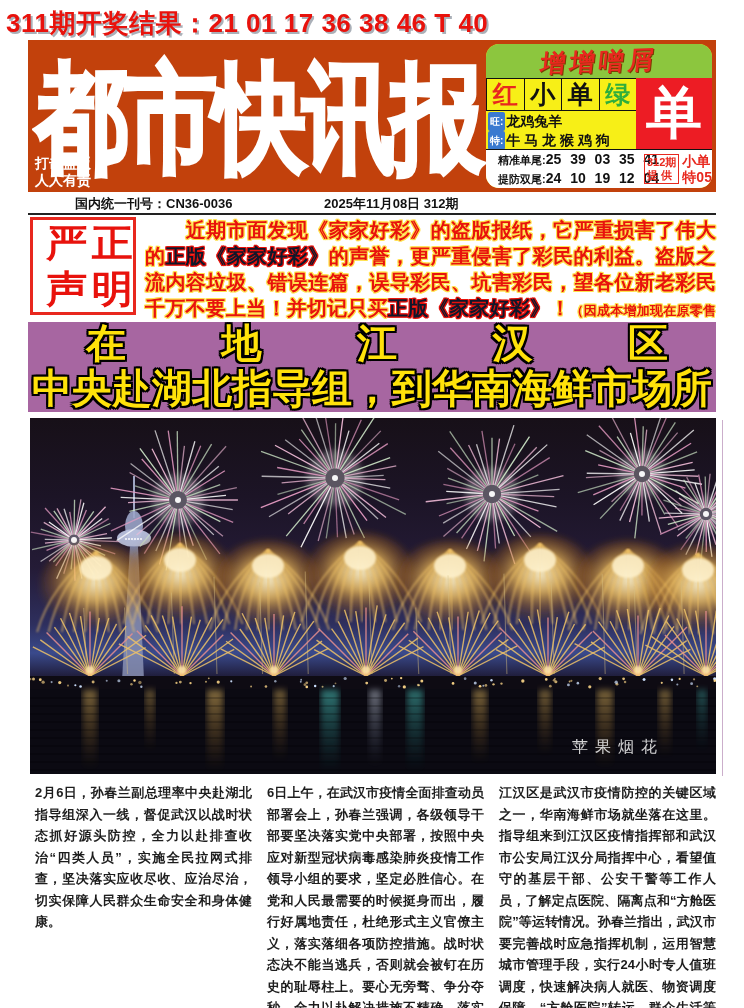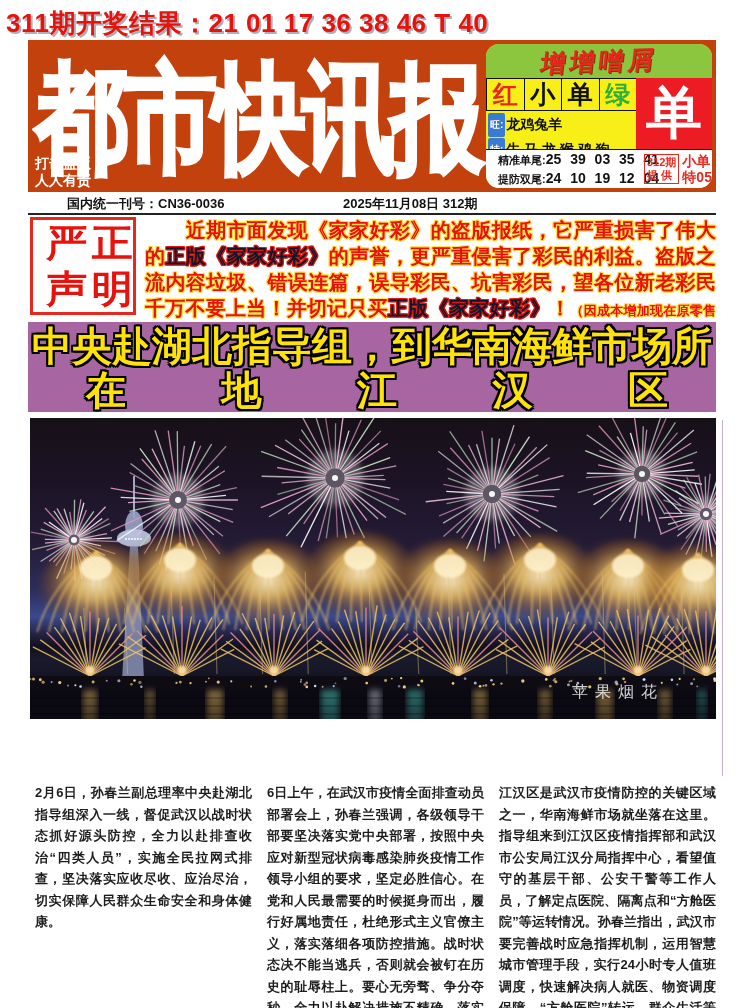--- a/index.html
+++ b/index.html
@@ -23,40 +23,40 @@
   .panel{position:absolute;right:4px;top:4px;width:226px;height:144px;border-radius:13px;
          overflow:hidden;background:#f7ef17;display:flex;flex-direction:column;}
   .panel-header{height:37px;background:#8cc63e;display:flex;align-items:center;justify-content:center;}
   .panel-header span{color:#e8281e;font-size:25px;font-weight:900;letter-spacing:4px;
                      transform:skewX(-8deg) rotate(-2deg);text-shadow:1px 1px 0 #7a3d00;}
   .panel-mid{height:71px;display:flex;}
   .cells-zone{width:150px;display:flex;flex-direction:column;}
   .cells-row{display:flex;height:33px;}
   .cell{flex:1;border:1px solid #111;margin-right:-1px;display:flex;align-items:center;
         justify-content:center;font-size:25px;font-weight:900;background:#f7ef17;}
-  .zodiac{flex:1;padding:1px 0 0 2px;font-size:14px;font-weight:800;color:#111;line-height:24px;
+  .zodiac{flex:1;padding:1px 0 0 2px;font-size:14px;font-weight:800;color:#111;line-height:19px;
           white-space:nowrap;}
   .badge{display:inline-block;background:#3a7ad0;color:#fff;font-size:10px;font-weight:700;
          padding:0 2px;border-radius:2px;margin-right:1px;vertical-align:1px;}
   .dan-box{flex:1;background:#ed1c24;color:#fff;display:flex;align-items:center;
            justify-content:center;font-size:56px;font-weight:900;}
   .panel-bottom{flex:1;background:#fff;border-top:1px solid #111;display:flex;
                 align-items:center;padding:0 12px;}
   .num-rows{width:146px;line-height:17px;white-space:nowrap;color:#111;}
   .num-label{font-size:11px;font-weight:900;}
   .num-vals{font-size:14px;font-weight:800;word-spacing:5px;}
   .issue-box{border:1px solid #e8281e;color:#e8281e;font-size:11px;font-weight:800;
              line-height:13px;padding:1px 2px;text-align:left;margin-right:3px;white-space:nowrap;}
   .issue-tip{color:#e8281e;font-size:14px;font-weight:800;line-height:16px;white-space:nowrap;}
 
   
   .infobar{position:absolute;left:28px;top:192px;width:688px;height:21px;
            border-bottom:2px solid #222;font-size:13px;font-weight:700;color:#111;}
-  .issn{position:absolute;left:39px;top:3px;}
-  .date-issue{position:absolute;left:315px;top:3px;}
+  .issn{position:absolute;left:47px;top:3px;}
+  .date-issue{position:absolute;left:296px;top:3px;}
 
   
   .statement{position:absolute;left:30px;top:217px;width:686px;height:100px;display:flex;}
   .stamp{width:100px;height:92px;border:3px solid #e8281e;text-align:right;flex:none;}
   .stamp div{font-size:38px;font-weight:900;color:#e8120c;line-height:46px;letter-spacing:4px;
              transform:scaleX(1.08);}
   .sbody{flex:1;padding-left:9px;font-size:20px;font-weight:900;line-height:26px;
          color:#e8120c;text-align:justify;}
   .sbody .red{color:#e8120c;
      text-shadow:1px 0 0 #ffe14d,-1px 0 0 #ffe14d,0 1px 0 #ffe14d,0 -1px 0 #ffe14d,
@@ -70,21 +70,21 @@
   .headline{position:absolute;left:28px;top:322px;width:688px;height:90px;background:#a766a1;
             color:#ffe20a;font-weight:900;overflow:hidden;}
   .hl{-webkit-text-stroke:0px;white-space:nowrap;
       text-shadow:2px 0 0 #000,-2px 0 0 #000,0 2px 0 #000,0 -2px 0 #000,
                   2px 2px 0 #000,-2px -2px 0 #000,2px -2px 0 #000,-2px 2px 0 #000;}
   .hl1{font-size:40px;line-height:46px;text-align:center;letter-spacing:0px;margin-top:1px;}
   .hl2{font-size:40px;line-height:42px;text-align:justify;text-align-last:justify;
        padding:0 48px 0 58px;white-space:normal;letter-spacing:normal;}
 
   
-  .photo{position:absolute;left:30px;top:418px;width:686px;height:301px;overflow:hidden;
+  .photo{position:absolute;left:30px;top:418px;width:686px;height:356px;overflow:hidden;
          background:linear-gradient(#171018 0%,#1c1426 22%,#241b36 42%,#2e2f5e 58%,
                      #3a4a8c 66%,#222142 72%,#12101e 76%,#191a2c 80%,#090810 100%);}
   .photo-caption{position:absolute;right:52px;bottom:16px;color:#eee;font-size:16px;
                  letter-spacing:7px;opacity:.88;font-family:"Liberation Serif",serif;}
   .edge-line{position:absolute;left:722px;top:420px;width:1px;height:356px;background:#cbaecb;}
 
   
   .articles{position:absolute;left:35px;top:782px;width:682px;display:flex;gap:15px;}
   .col{width:217px;font-size:13px;line-height:21.5px;font-weight:700;color:#1d1d1d;
        text-align:justify;}
@@ -148,22 +148,22 @@
     <div class="stamp">
       <div>严正</div>
       <div>声明</div>
     </div>
     <div class="sbody">
       <span class="red">　　近期市面发现《家家好彩》的盗版报纸，它严重损害了伟大的</span><span class="em">正版《家家好彩》</span><span class="red">的声誉，更严重侵害了彩民的利益。盗版之流内容垃圾、错误连篇，误导彩民、坑害彩民，望各位新老彩民千万不要上当！并切记只买</span><span class="em">正版《家家好彩》</span><span class="red">！</span><span class="red small">（因成本增加现在原零售价基础上加0.5毛）</span>
     </div>
   </div>
 
   <div class="headline">
+    <div class="hl hl2">在地江汉区</div>
     <div class="hl hl1">中央赴湖北指导组，到华南海鲜市场所</div>
-    <div class="hl hl2">在地江汉区</div>
   </div>
 
   <div class="photo">
     <svg id="fw" width="686" height="356" viewBox="0 0 686 356">
       <defs>
         <radialGradient id="goldGlow" cx="50%" cy="45%" r="55%">
           <stop offset="0%" stop-color="#fff6d2" stop-opacity="0.95"></stop>
           <stop offset="38%" stop-color="#f3c25e" stop-opacity="0.8"></stop>
           <stop offset="75%" stop-color="#a5651c" stop-opacity="0.35"></stop>
           <stop offset="100%" stop-color="#7a4510" stop-opacity="0"></stop>

